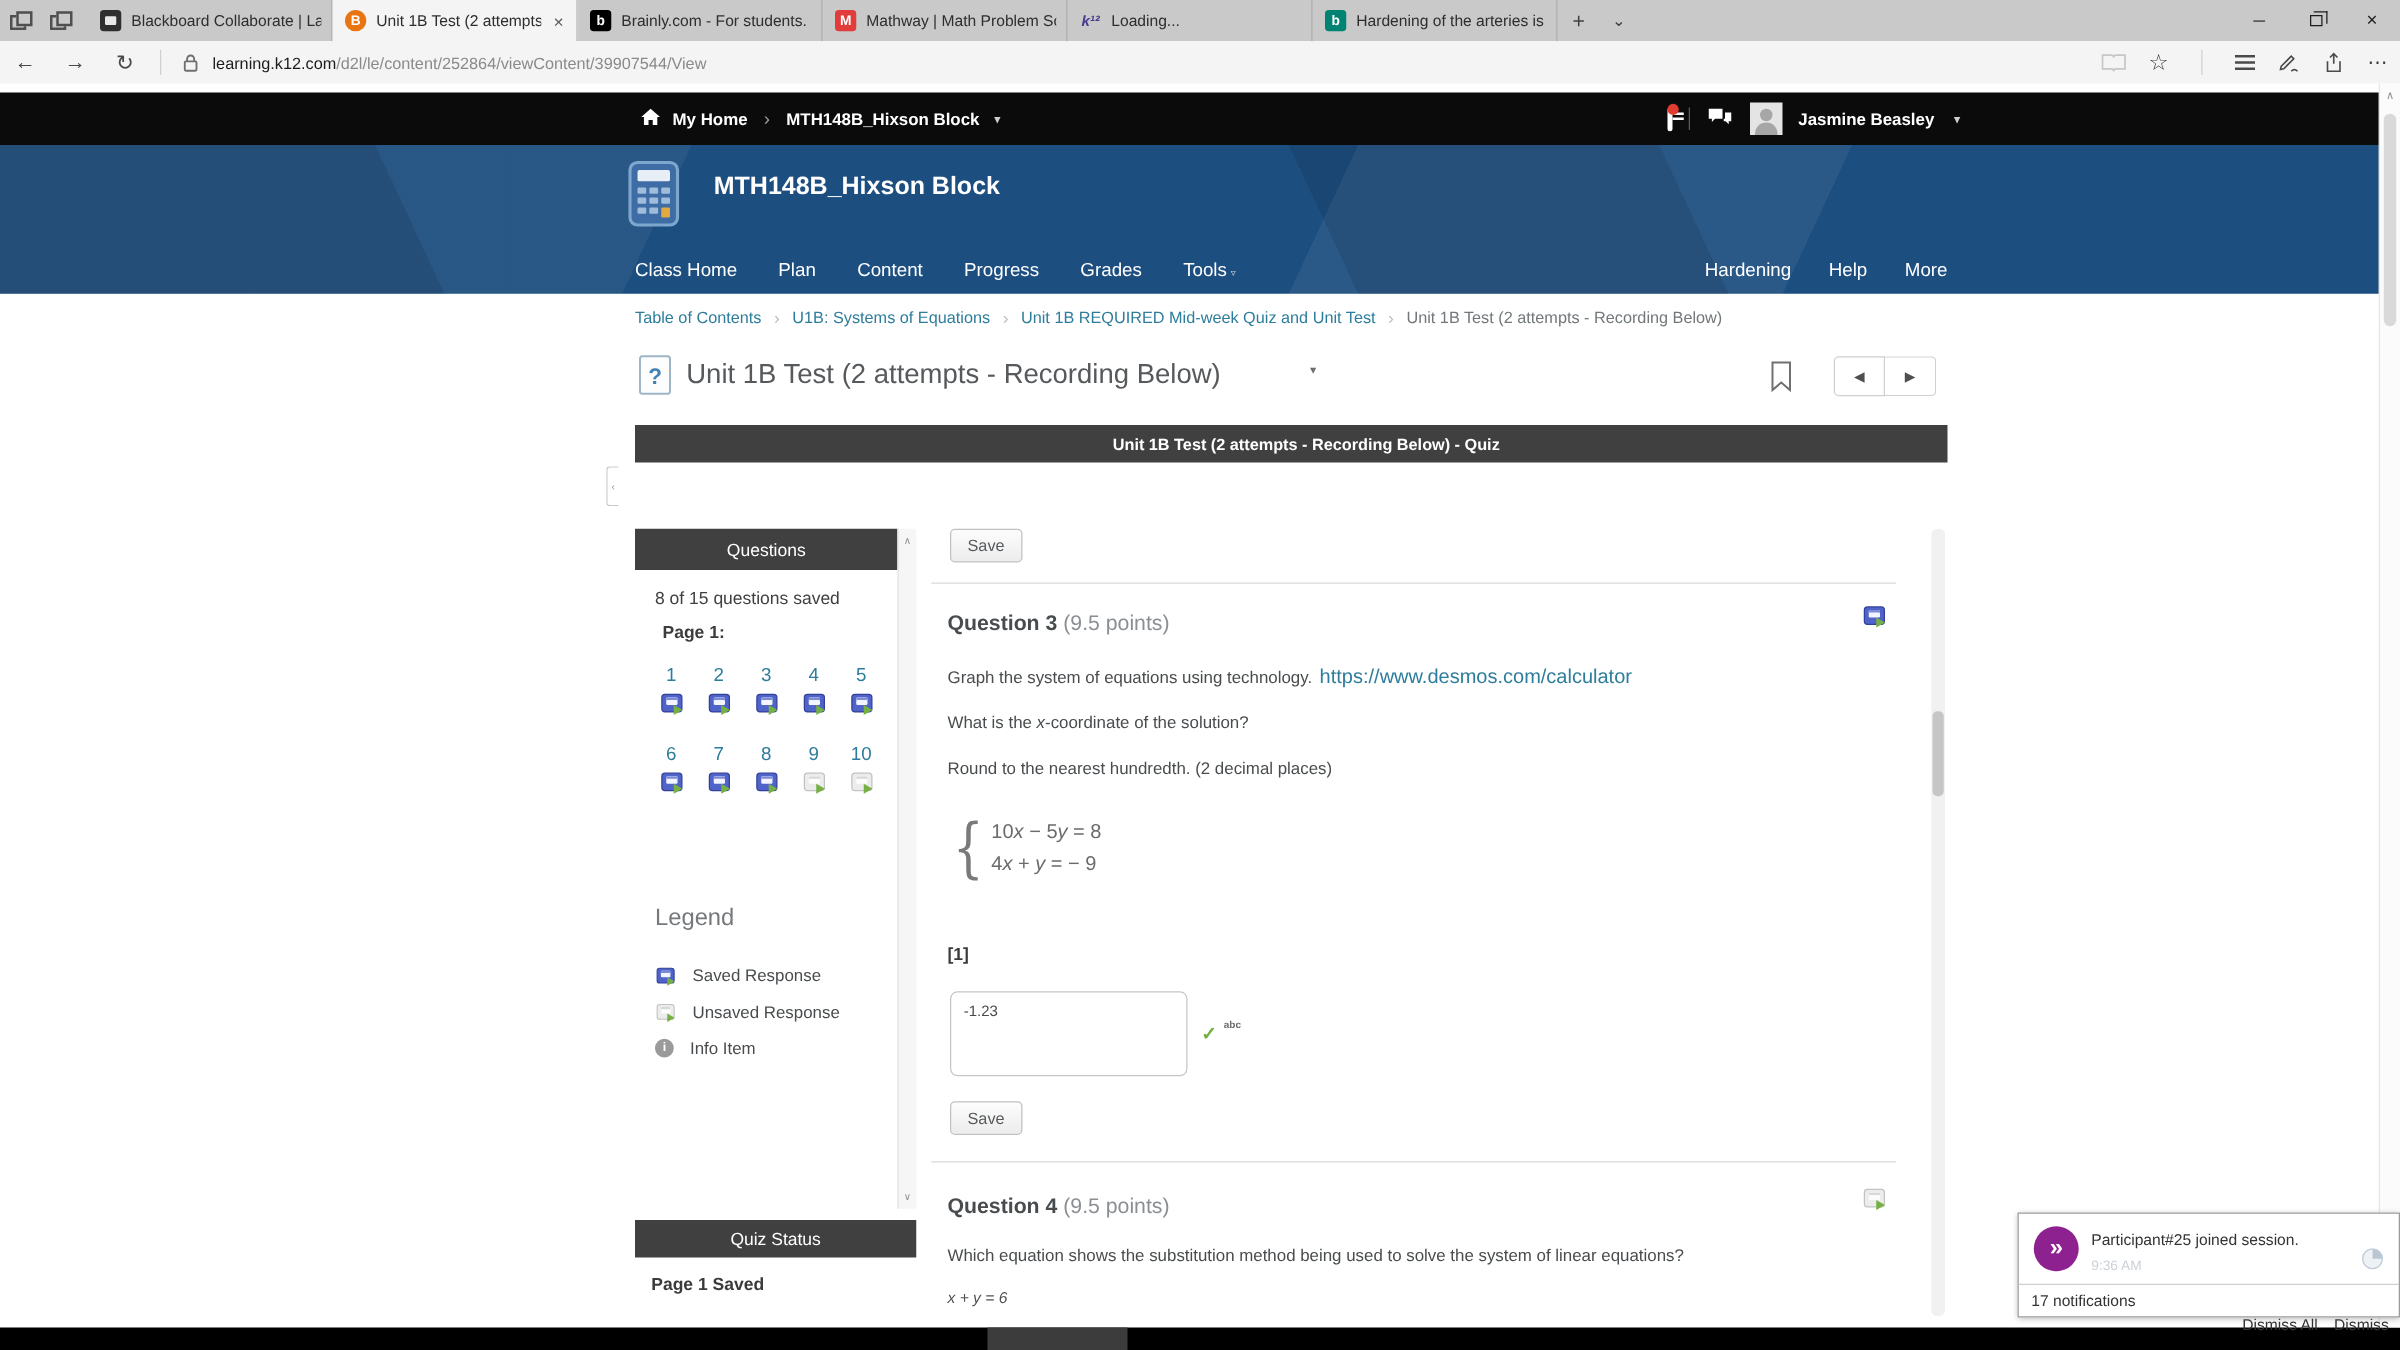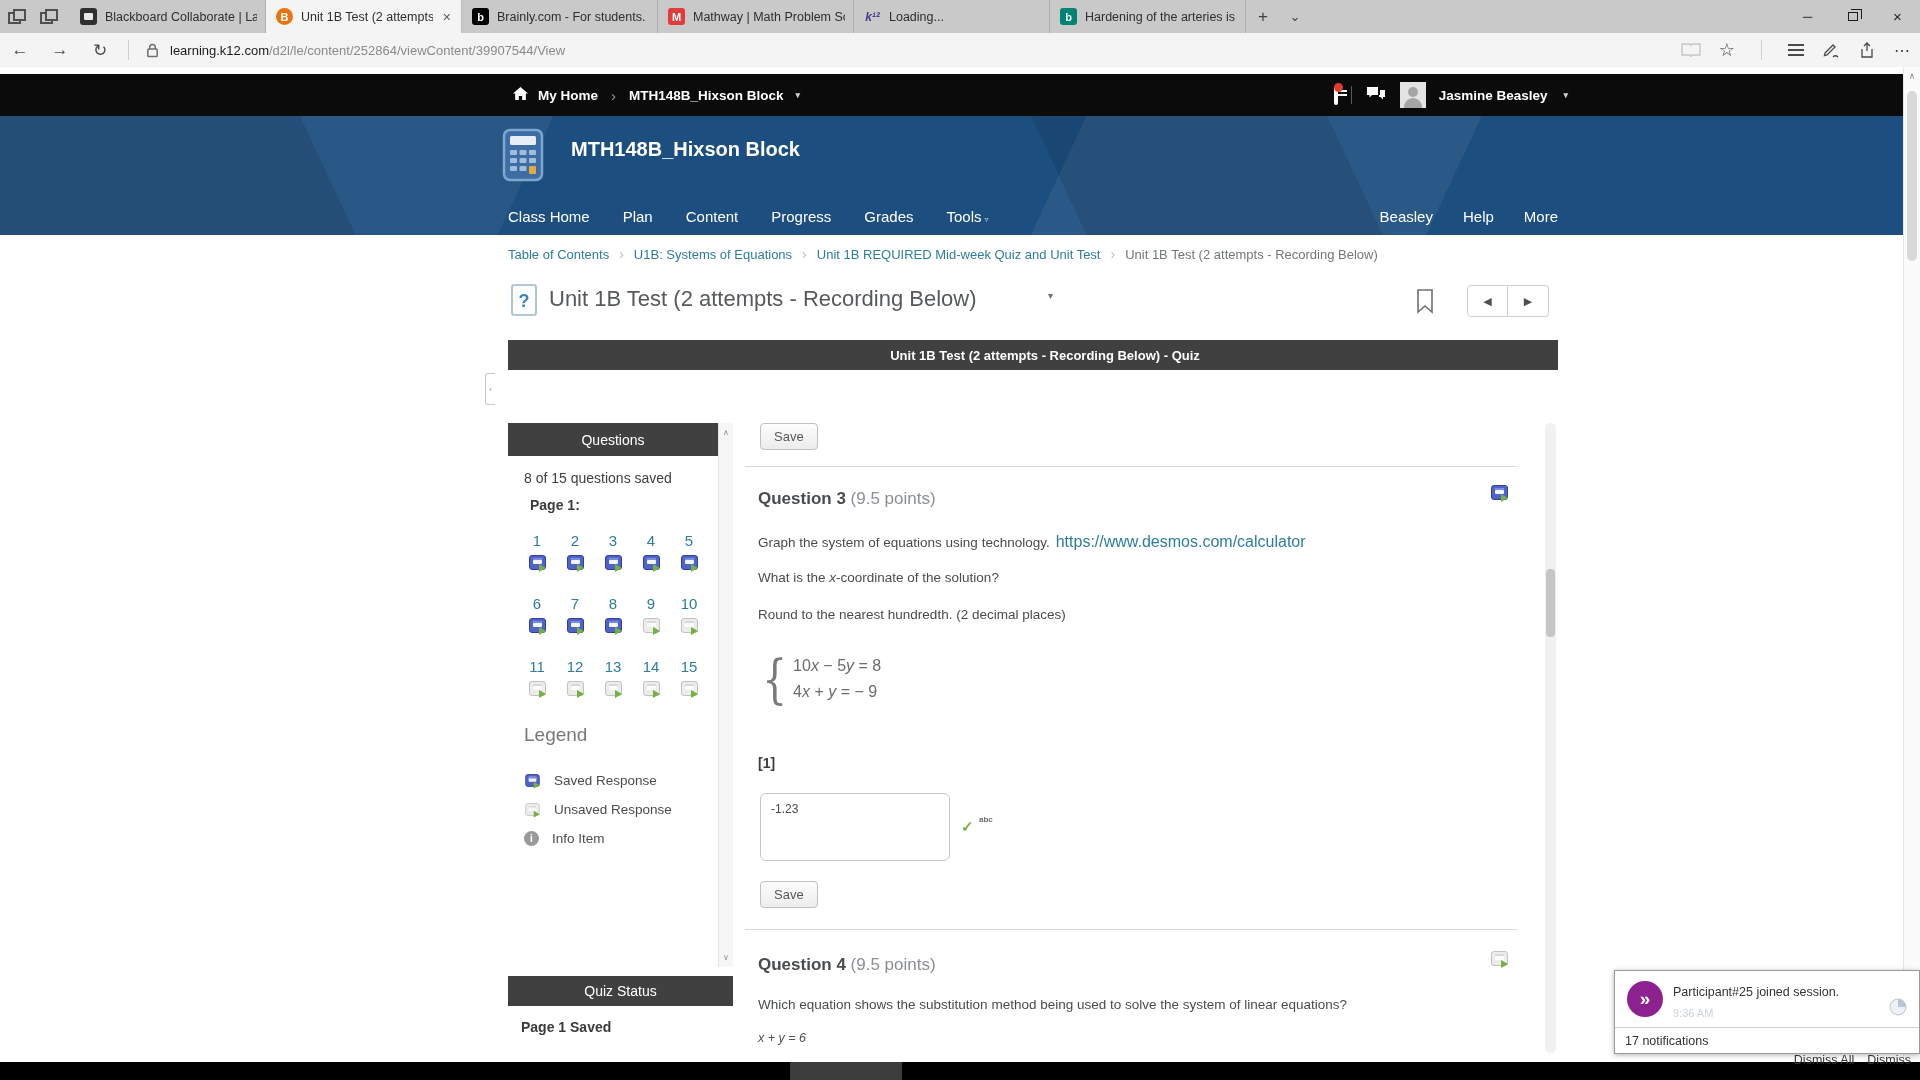--- a/index.html
+++ b/index.html
@@ -76,21 +76,21 @@
   .banner-inner { position:absolute; left:508px; width:1050px; height:100%; }
   .calc-ic { position:absolute; left:-6px; top:12px; }
   .course-title { position:absolute; left:63px; top:22px; font-size:20px; font-weight:bold; }
   .banner-nav { position:absolute; left:0; bottom:10px; width:100%; display:flex; align-items:center; font-size:15px; }
   .bn-left { display:flex; gap:33px; }
   .bn-right { margin-left:auto; display:flex; gap:30px; }
   .bn-link { color:#fff; cursor:pointer; white-space:nowrap; }
   .bn-caret { font-size:8px; color:#c9d4de; padding-left:3px; }
 
   
-  .crumbs { position:absolute; left:508px; top:246px; width:1050px; display:flex; align-items:center; gap:10px; font-size:13px; }
+  .crumbs { position:absolute; left:508px; top:246px; width:1050px; display:flex; gap:10px; font-size:13px; }
   .crumb { color:#2e7d9c; white-space:nowrap; cursor:pointer; }
   .crumb.current { color:#72777a; cursor:default; }
   .crumb-sep { color:#b8bdc1; font-size:14px; }
   .titlerow { position:absolute; left:508px; top:280px; width:1050px; height:44px; }
   .quizdoc { position:absolute; left:3px; top:4px; }
   .page-title { position:absolute; left:41px; top:6px; font-size:22px; color:#565a5c; }
   .pt-caret { position:absolute; left:540px; top:10px; font-size:10px; color:#6e6e6e; }
   .bookmark-btn { position:absolute; left:907px; top:8px; }
   .pager { position:absolute; left:959px; top:5px; display:flex; }
   .pg-btn { width:41px; height:32px; background:#fff; border:1px solid #d0d0d0; display:flex; align-items:center; justify-content:center; color:#4f4f4f; font-size:11px; }
@@ -321,21 +321,21 @@
       <div class="banner-nav">
         <div class="bn-left">
           <span class="bn-link">Class Home</span>
           <span class="bn-link">Plan</span>
           <span class="bn-link">Content</span>
           <span class="bn-link">Progress</span>
           <span class="bn-link">Grades</span>
           <span class="bn-link"><span>Tools</span><span class="bn-caret">▿</span></span>
         </div>
         <div class="bn-right">
-          <span class="bn-link">Beasley</span>
+          <span class="bn-link">Hardening</span>
           <span class="bn-link">Help</span>
           <span class="bn-link">More</span>
         </div>
       </div>
     </div>
   </div>
 
   <div class="crumbs">
     <span class="crumb">Table of Contents</span>
     <span class="crumb-sep">›</span>
@@ -385,27 +385,20 @@
       <div class="qcell"><a class="qnum">4</a><span class="floppy"></span></div>
       <div class="qcell"><a class="qnum">5</a><span class="floppy"></span></div>
     </div>
     <div class="qrow">
       <div class="qcell"><a class="qnum">6</a><span class="floppy"></span></div>
       <div class="qcell"><a class="qnum">7</a><span class="floppy"></span></div>
       <div class="qcell"><a class="qnum">8</a><span class="floppy"></span></div>
       <div class="qcell"><a class="qnum">9</a><span class="floppy unsaved"></span></div>
       <div class="qcell"><a class="qnum">10</a><span class="floppy unsaved"></span></div>
     </div>
-    <div class="qrow">
-      <div class="qcell"><a class="qnum">11</a><span class="floppy unsaved"></span></div>
-      <div class="qcell"><a class="qnum">12</a><span class="floppy unsaved"></span></div>
-      <div class="qcell"><a class="qnum">13</a><span class="floppy unsaved"></span></div>
-      <div class="qcell"><a class="qnum">14</a><span class="floppy unsaved"></span></div>
-      <div class="qcell"><a class="qnum">15</a><span class="floppy unsaved"></span></div>
-    </div>
   </div>
 
   <div class="legend-h">Legend</div>
   <div class="legend-items">
     <div class="li-row">
         <span class="floppy" style="transform:scale(.85)"></span>
         <span>Saved Response</span>
       </div>
     <div class="li-row">
         <span class="floppy unsaved" style="transform:scale(.85)"></span>

